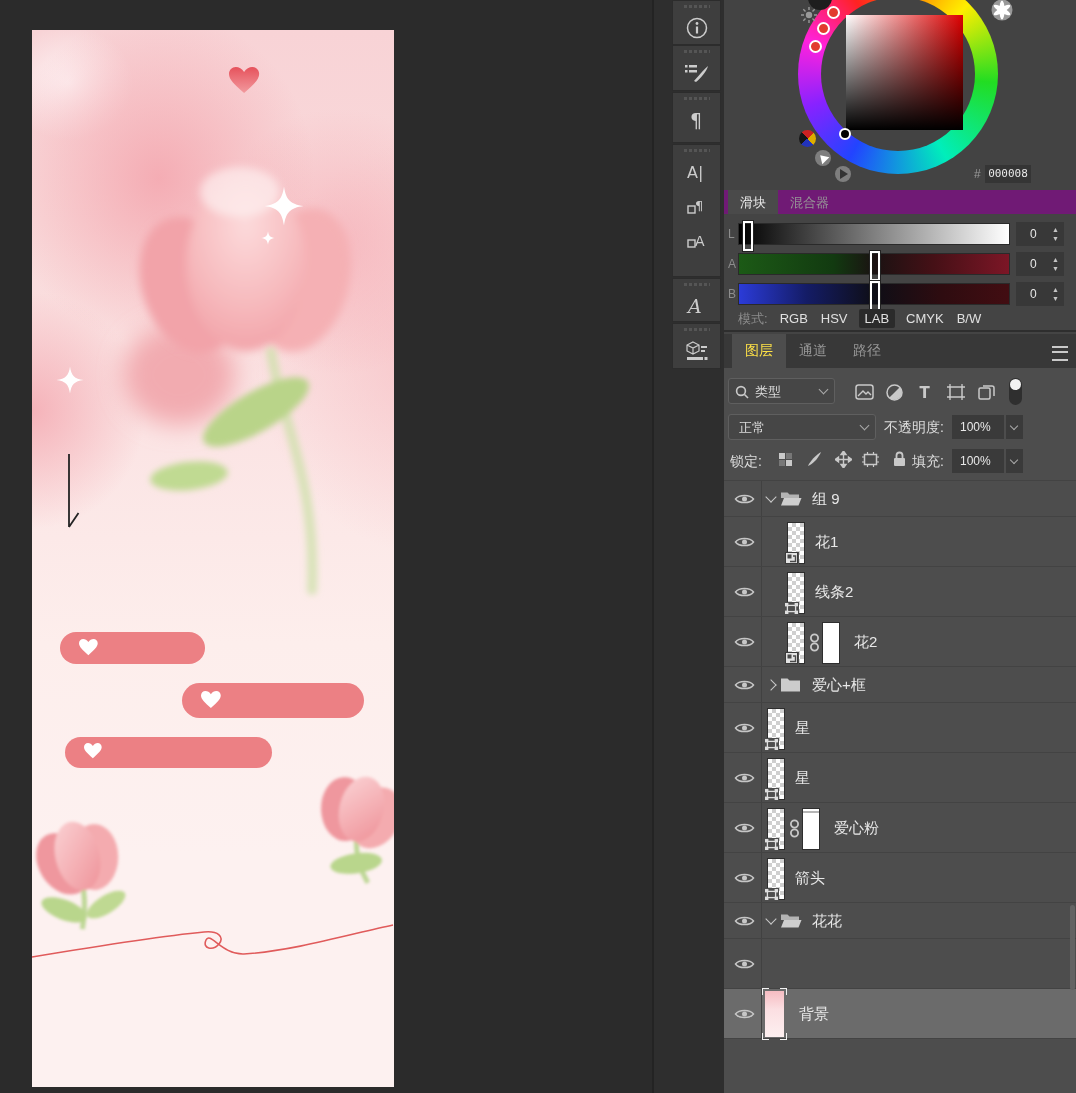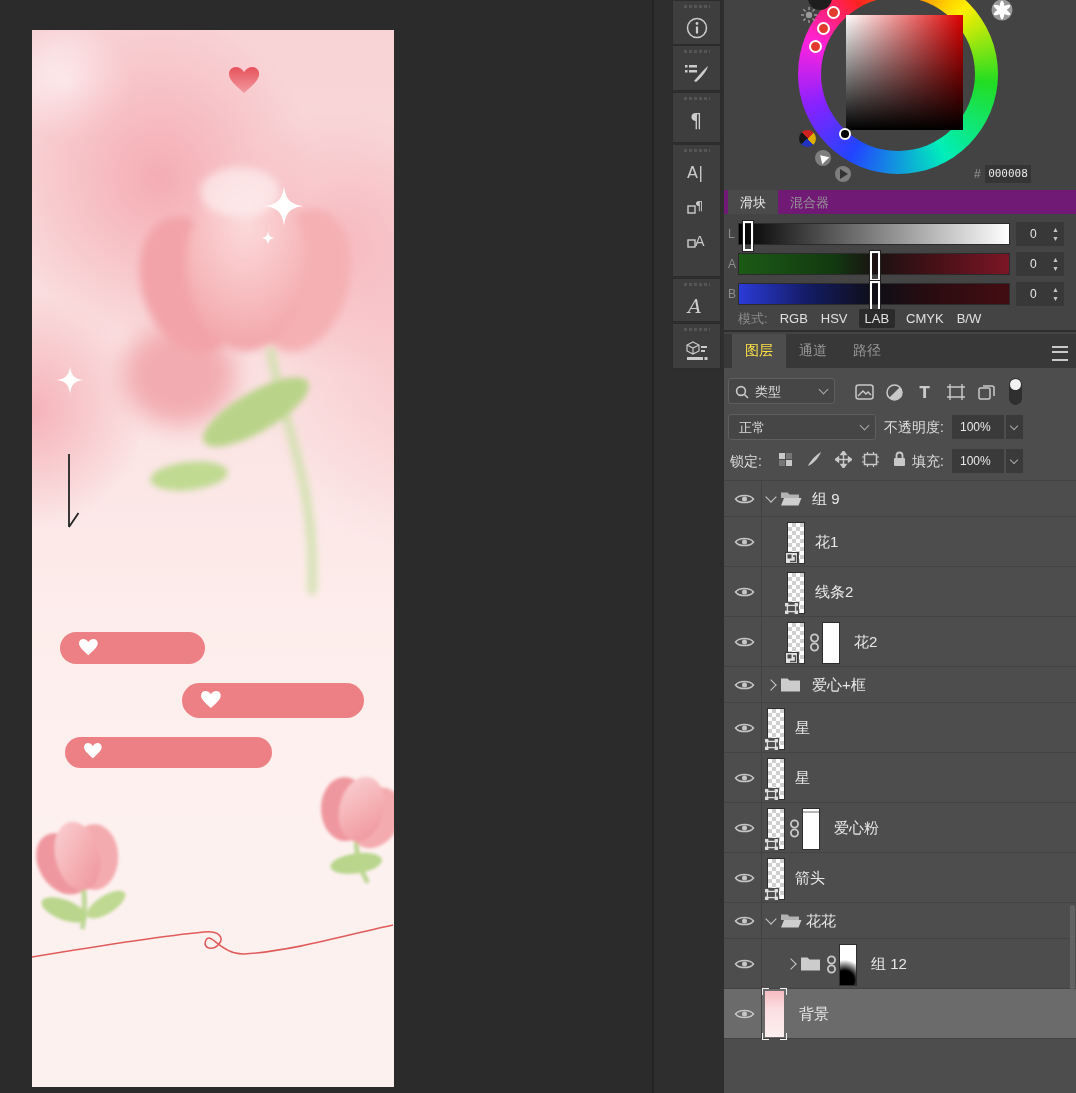--- a/index.html
+++ b/index.html
@@ -621,41 +621,29 @@
               <path d="M1.5 7 C5 2.2 16 2.2 19.5 7 C16 11.8 5 11.8 1.5 7 Z" fill="none" stroke="#c6c6c6" stroke-width="1.5"></path>
               <circle cx="10.5" cy="7" r="2.5" fill="#c6c6c6"></circle>
             </svg>
           </div>
           <div class="rc">
             <span class="chv down" style="left: 5px;"></span>
             <span class="fold" style="left: 18px;"><svg width="22" height="15">
                 <path d="M1 1.5 h6.5 l2 2 h9.5 v3.5 H1 Z" fill="#b3b3b3"></path>
                 <path d="M4 7 H21.5 L18.5 14.5 H1 Z" fill="#cecece"></path>
               </svg></span>
-            <span class="lname" style="left: 44px;">花花</span>
-          </div>
-        </div>
-        <div class="lrow lay">
-          <div class="eyec">
-            <svg width="21" height="14">
-              <path d="M1.5 7 C5 2.2 16 2.2 19.5 7 C16 11.8 5 11.8 1.5 7 Z" fill="none" stroke="#c6c6c6" stroke-width="1.5"></path>
-              <circle cx="10.5" cy="7" r="2.5" fill="#c6c6c6"></circle>
-            </svg>
-          </div>
-          <div class="rc">
-            <span class="chv right" style="left: 25px;"></span>
-            <span class="fold" style="left: 38px;"><svg width="21" height="15">
-                <path d="M1 1.5 h6.5 l2 2 h10.5 v11 H1 Z" fill="#cccccc"></path>
-              </svg></span>
-            <span class="linkic" style="position: absolute; left: 64px;"><svg width="11" height="21">
-                <circle cx="5.5" cy="6" r="3.6" fill="none" stroke="#c8c8c8" stroke-width="1.8"></circle>
-                <circle cx="5.5" cy="15" r="3.6" fill="none" stroke="#c8c8c8" stroke-width="1.8"></circle>
-              </svg></span>
-            <div class="maskth blob" style="left: 77px;"></div>
-            <span class="lname" style="left: 109px;">组 12</span>
+            <span class="lname" style="left: 50px;">花花</span>
+          </div>
+        </div>
+        <div class="lrow lay">
+          <div class="eyec">
+            <svg width="21" height="14">
+              <path d="M1.5 7 C5 2.2 16 2.2 19.5 7 C16 11.8 5 11.8 1.5 7 Z" fill="none" stroke="#c6c6c6" stroke-width="1.5"></path>
+              <circle cx="10.5" cy="7" r="2.5" fill="#c6c6c6"></circle>
+            </svg>
           </div>
         </div>
         <div class="lrow lay sel">
           <div class="eyec">
             <svg width="21" height="14">
               <path d="M1.5 7 C5 2.2 16 2.2 19.5 7 C16 11.8 5 11.8 1.5 7 Z" fill="none" stroke="#c6c6c6" stroke-width="1.5"></path>
               <circle cx="10.5" cy="7" r="2.5" fill="#c6c6c6"></circle>
             </svg>
           </div>
           <div class="rc">

